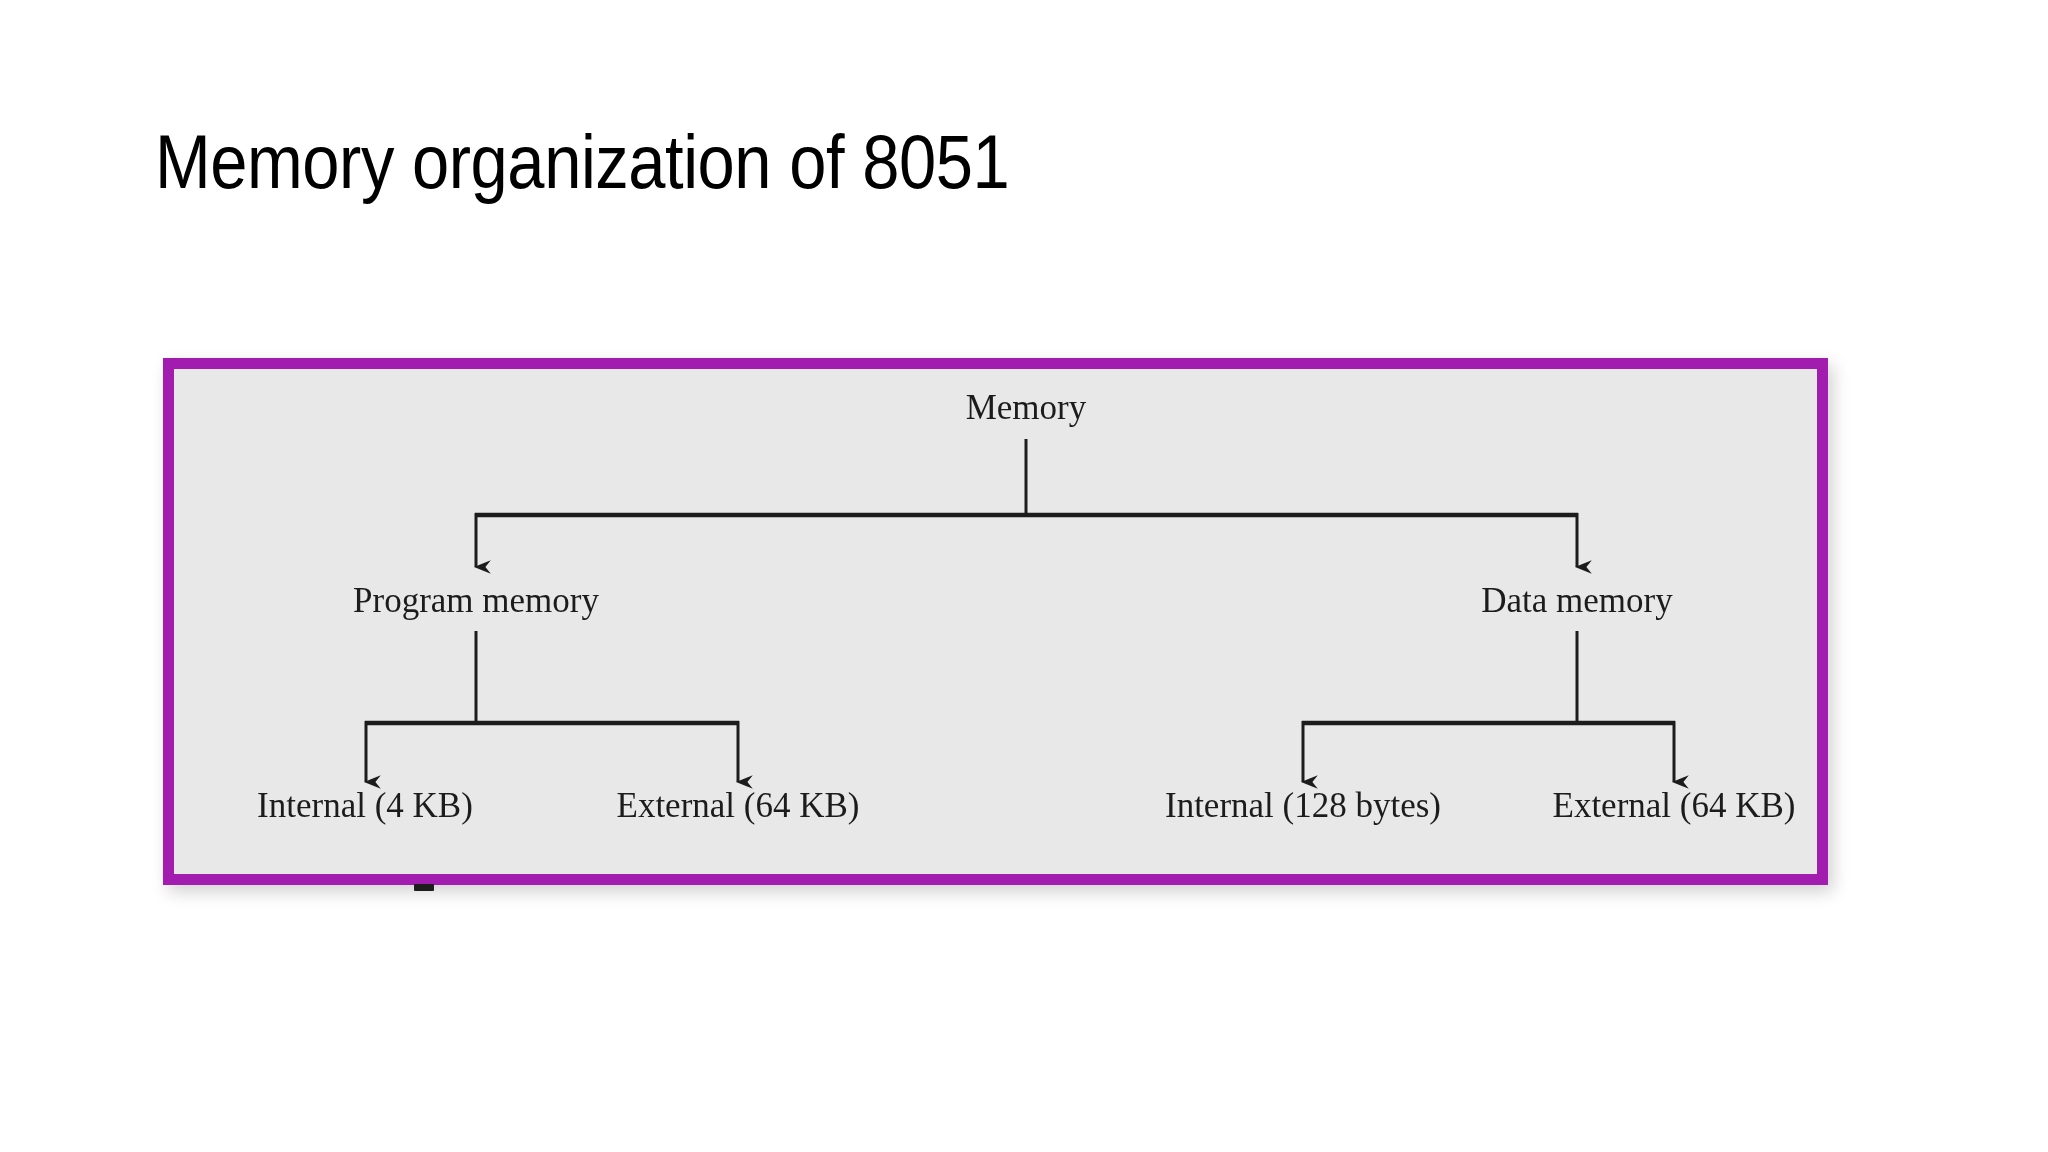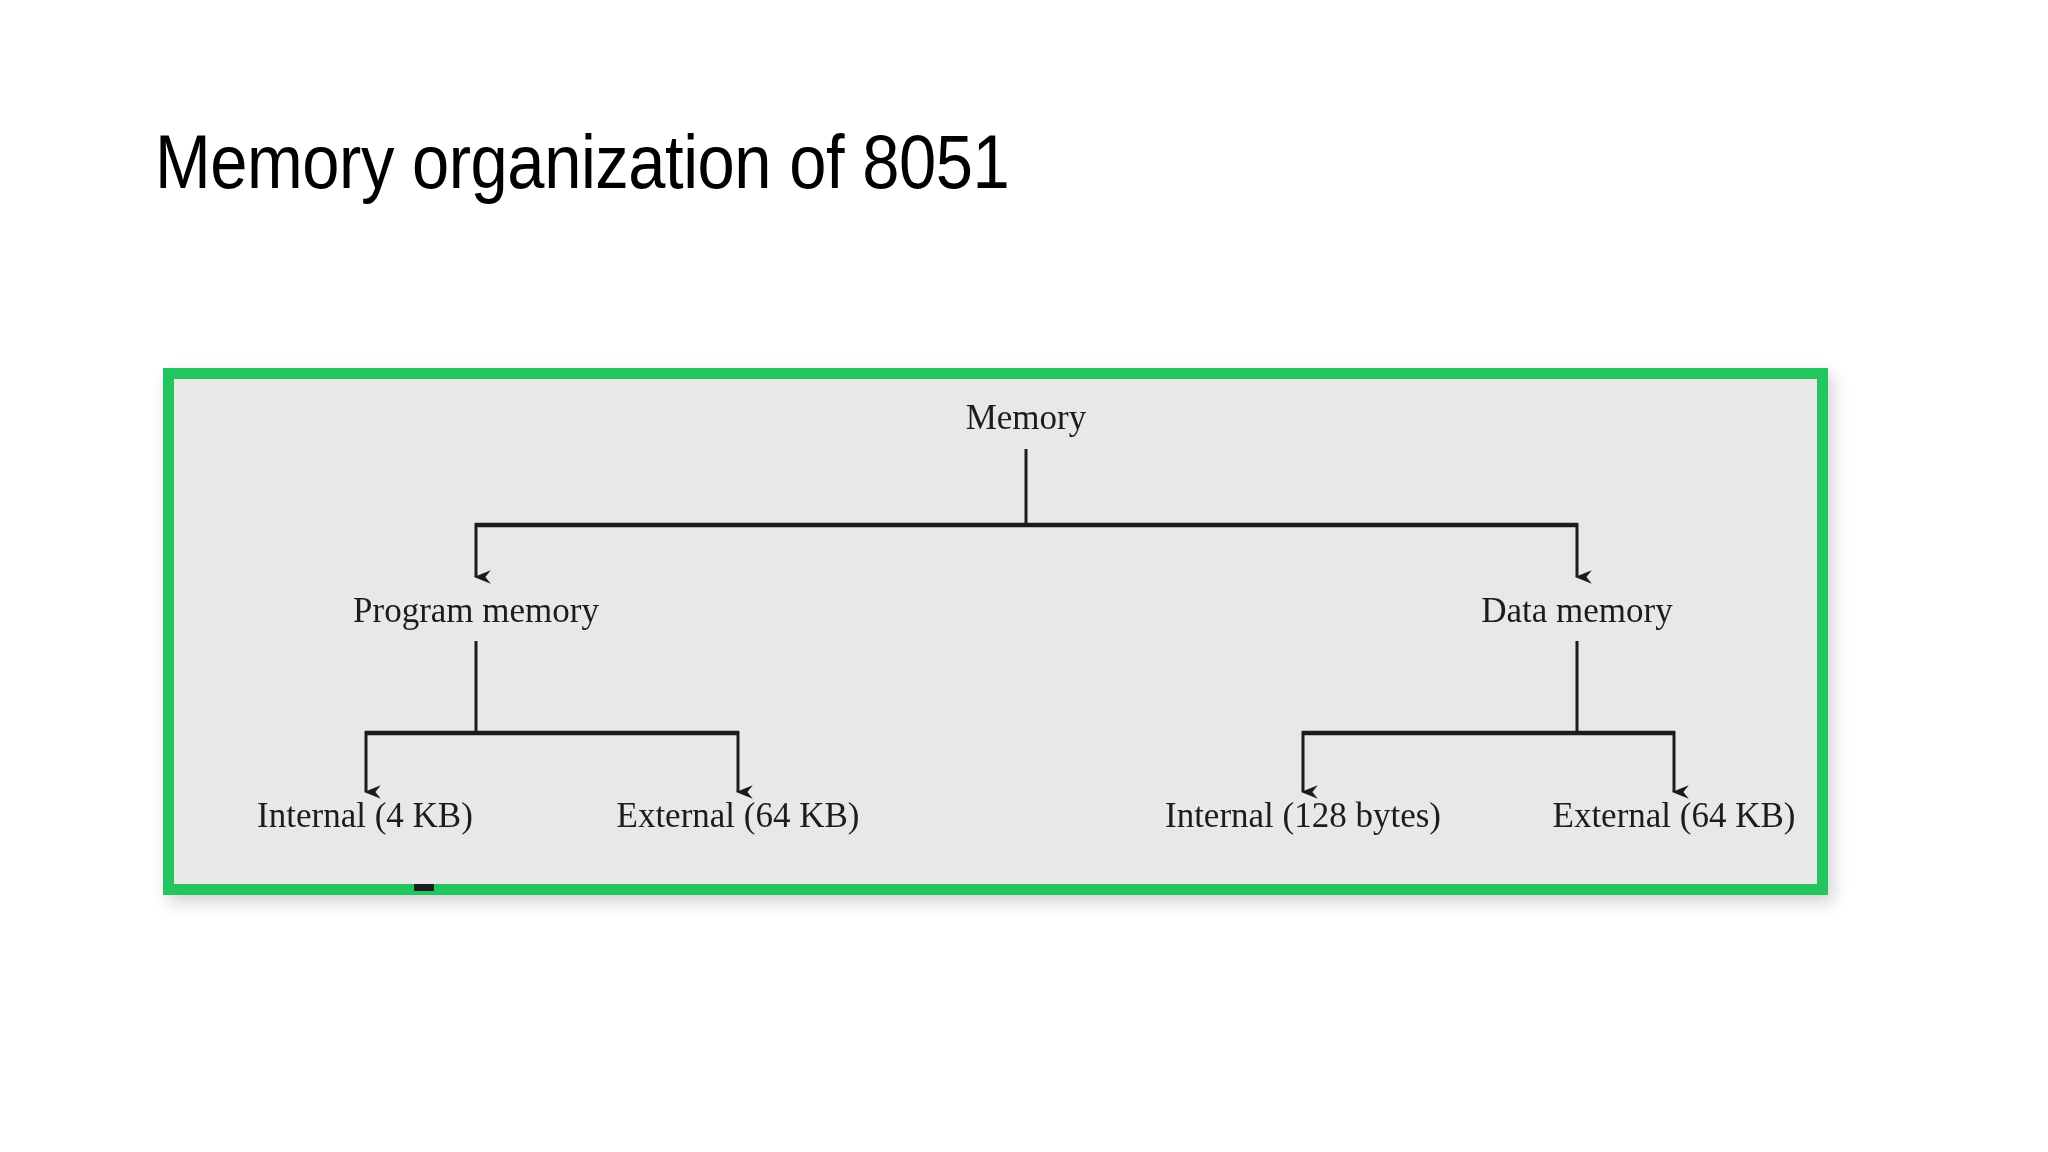--- a/index.html
+++ b/index.html
@@ -36,24 +36,24 @@
     letter-spacing: -0.5px;
     transform: scaleX(0.88);
     transform-origin: left top;
     white-space: nowrap;
   }
 
   
   .figure-frame {
     position: absolute;
     left: 163px;
-    top: 368px;
+    top: 358px;
     width: 1665px;
     height: 527px;
-    background: #22c55e;
+    background: #a21caf;
     box-sizing: border-box;
     padding: 11px;
     box-shadow: 5px 7px 16px rgba(0, 0, 0, 0.18);
   }
   .figure-plate {
     position: relative;
     width: 100%;
     height: 100%;
     background: #e8e8e8;
     overflow: visible;

